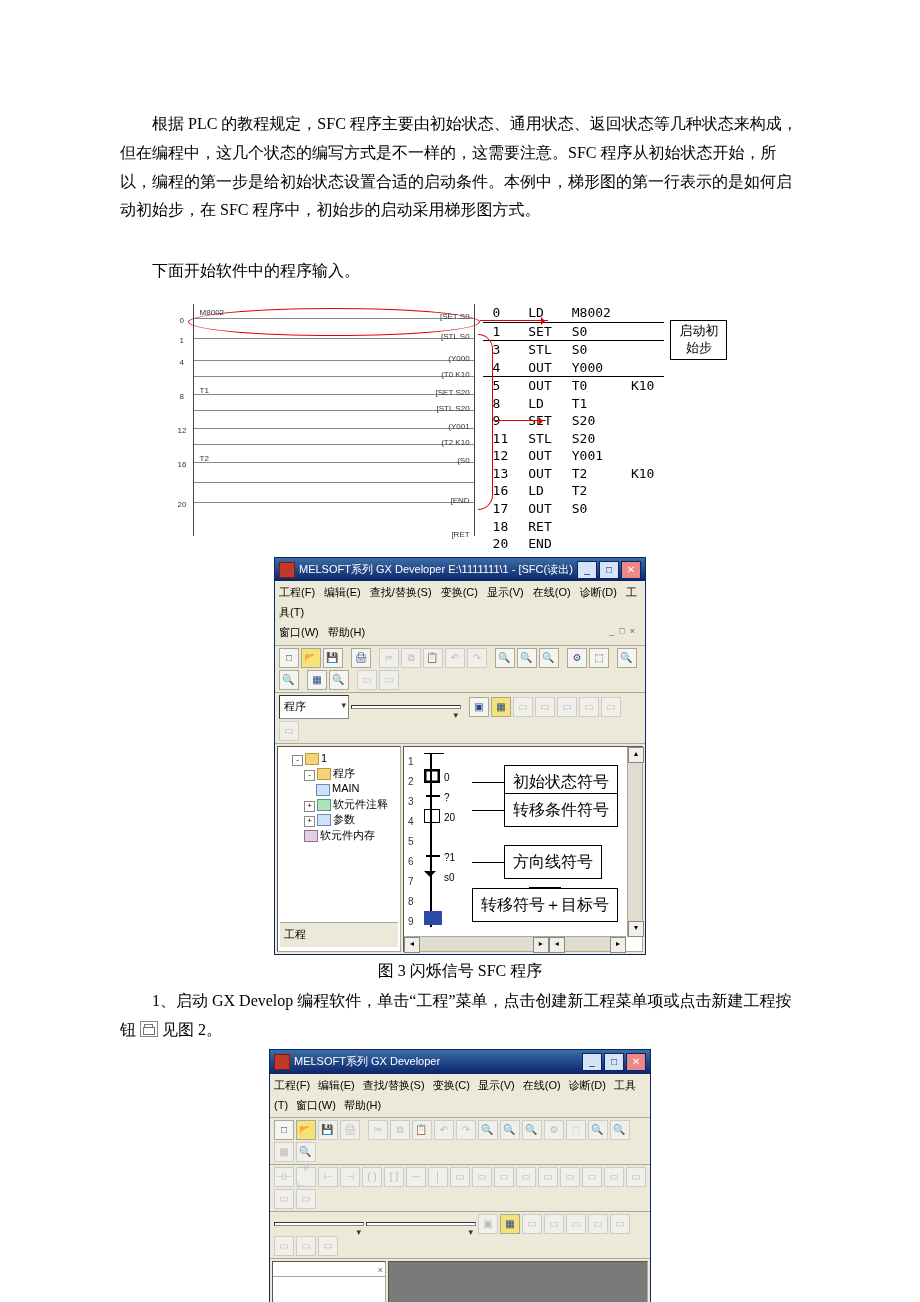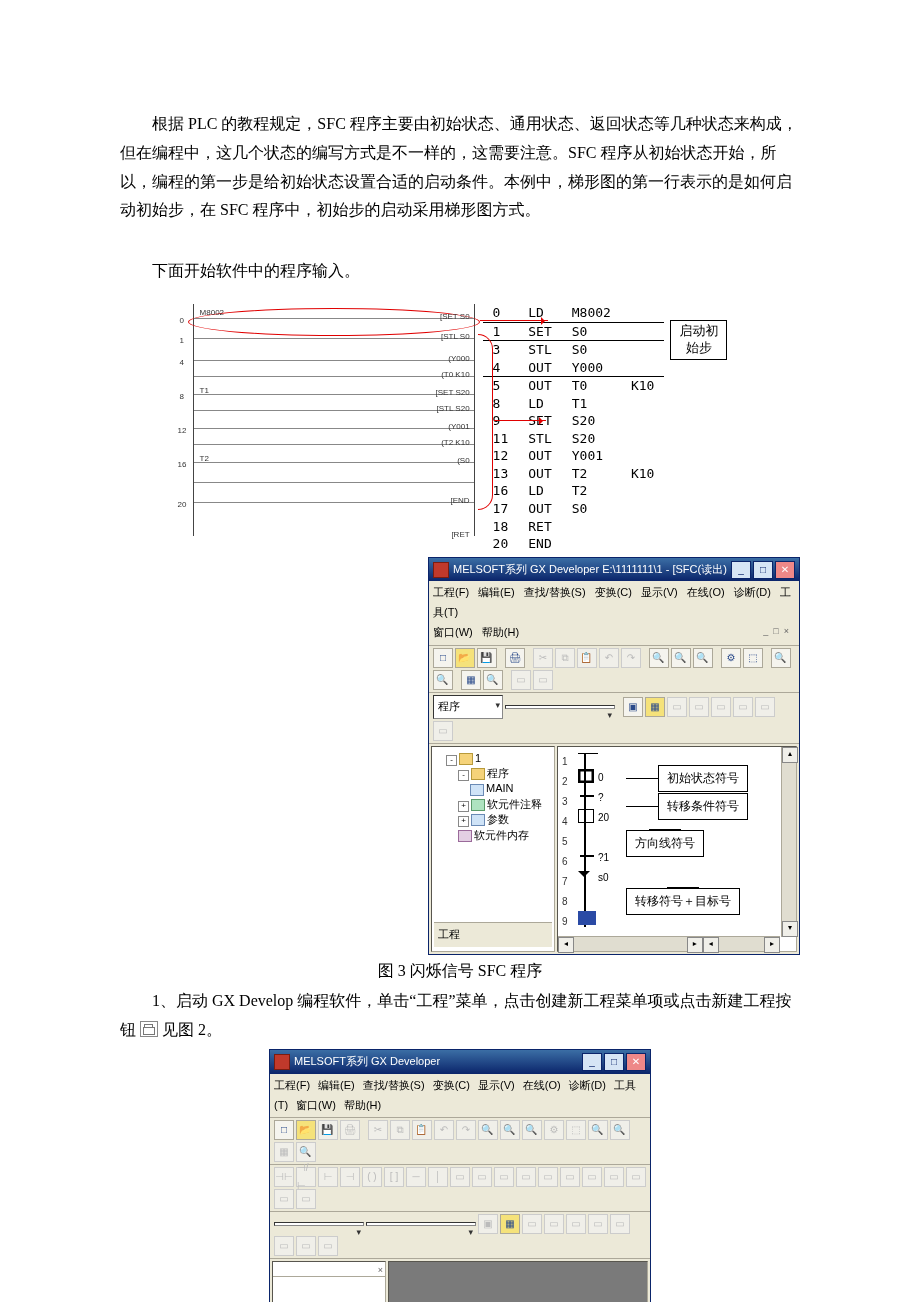--- a/index.html
+++ b/index.html
@@ -101,21 +101,21 @@
     text-align: center;
   }
 
   .figcap {
     text-align: center;
     font-size: 16px;
     margin: 2px 0 2px 0;
   }
 
   
-  .fig3-wrap { display:flex; justify-content:flex-end; margin: 2px 0; }
+  .fig3-wrap { display:flex; justify-content:center; margin: 2px 0; }
   .ide-window {
     width: 370px;
     border: 1px solid #0a246a;
     background: #ece9d8;
     font-family: "SimSun", Tahoma, sans-serif;
     font-size: 11px;
   }
   .titlebar {
     background: linear-gradient(#3b6ea5, #0a246a);
     color: #fff;
@@ -264,21 +264,21 @@
     align-items: center;
     left: 68px;
   }
   .annot .aline {
     width: 32px; height: 0; border-top: 1px solid #000;
   }
   .annot .abox {
     border: 1px solid #000;
     background: #fff;
     padding: 2px 8px;
-    font-size: 12px;
+    font-size: 16px;
     white-space: nowrap;
   }
 
   .hscroll {
     position: absolute;
     left: 0; right: 16px; bottom: 0;
     height: 14px;
     background: #ece9d8;
     border-top: 1px solid #aca899;
     display:flex;
@@ -627,21 +627,21 @@
           <div class="sfc-step selected" style="top:164px;border:none;width:18px;height:14px;"></div>
 
           <div class="annot" style="top:18px;">
               <div class="aline"></div>
               <div class="abox">初始状态符号</div>
             </div>
           <div class="annot" style="top:46px;">
               <div class="aline"></div>
               <div class="abox">转移条件符号</div>
             </div>
-          <div class="annot" style="top:82px;flex-direction:column;">
+          <div class="annot" style="top:98px;">
               <div class="aline"></div>
               <div class="abox">方向线符号</div>
             </div>
           <div class="annot" style="top:140px;flex-direction:column;">
               <div class="aline"></div>
               <div class="abox">转移符号＋目标号</div>
             </div>
 
           <div class="vscroll">
             <div class="sbtn">▴</div>

